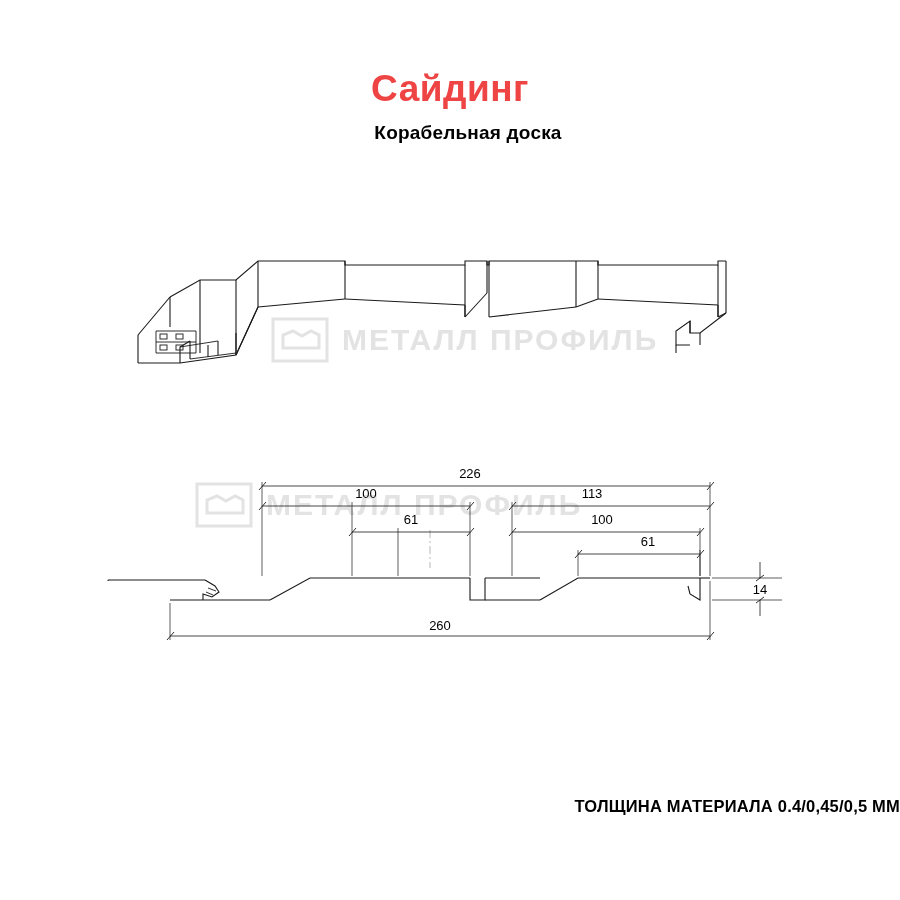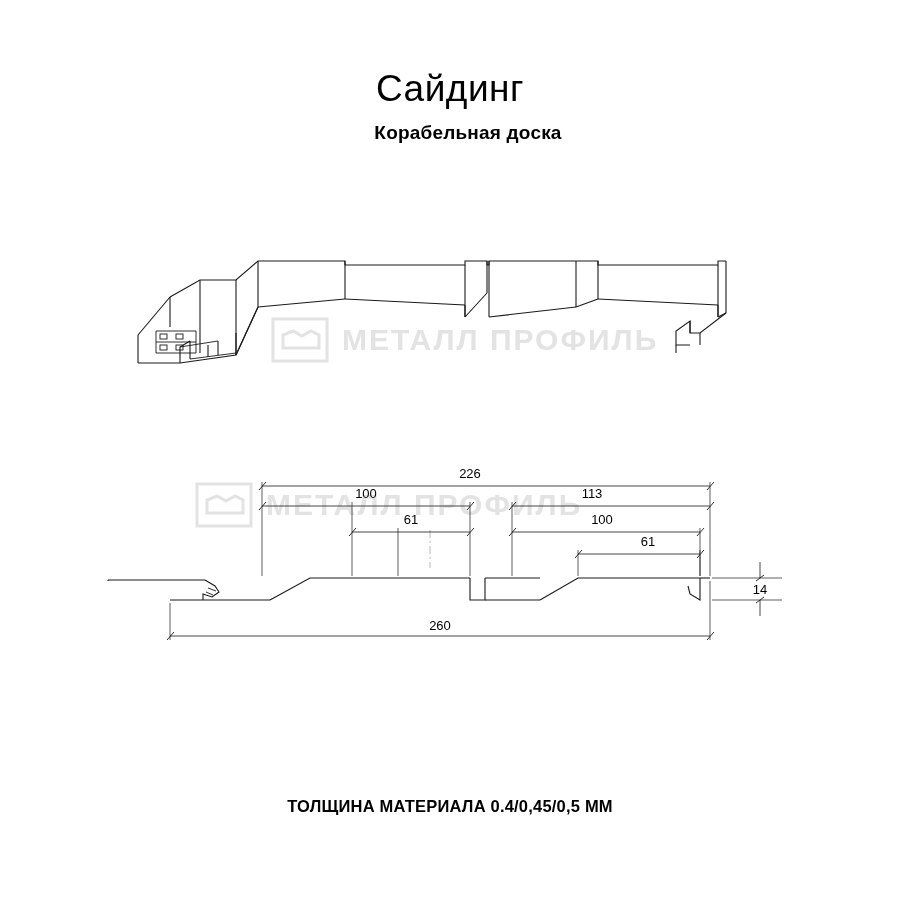--- a/index.html
+++ b/index.html
@@ -24,24 +24,24 @@
   
   .header {
     position: absolute;
     left: 0;
     top: 70px;
     width: 900px;
     text-align: center;
   }
   .title {
     font-size: 37px;
-    font-weight: normal;
+    font-weight: bold;
     letter-spacing: 0.5px;
     line-height: 1.05;
-    color: #000000;
+    color: #ef4444;
   }
   .subtitle {
     font-size: 19px;
     font-weight: bold;
     margin-top: 13px;
     letter-spacing: 0.2px;
     margin-left: 36px;
   }
   .code {
     font-size: 15px;
@@ -49,21 +49,21 @@
     margin-top: 14px;
     letter-spacing: 0.2px;
   }
 
   
   .footer {
     position: absolute;
     left: 0;
     top: 797px;
     width: 900px;
-    text-align: center;
+    text-align: right;
     font-size: 16.5px;
     font-weight: bold;
     letter-spacing: 0.2px;
   }
 
   
   .watermark {
     position: absolute;
     pointer-events: none;
     color: #e3e3e3;

